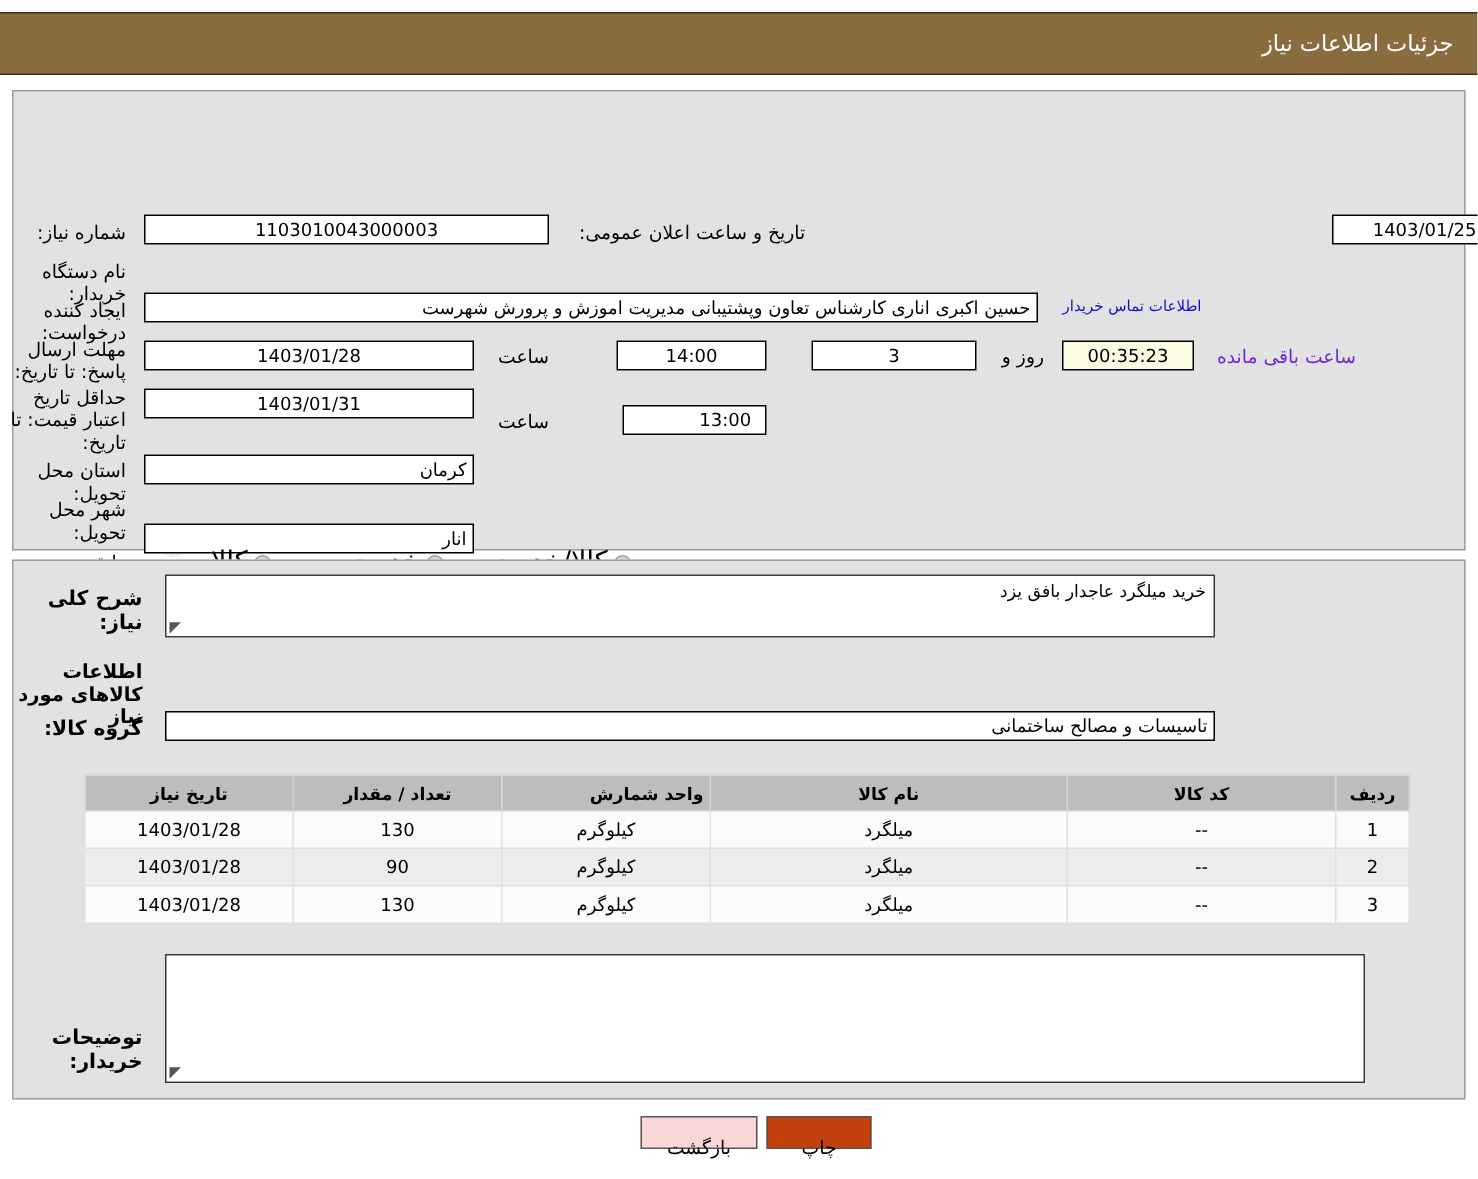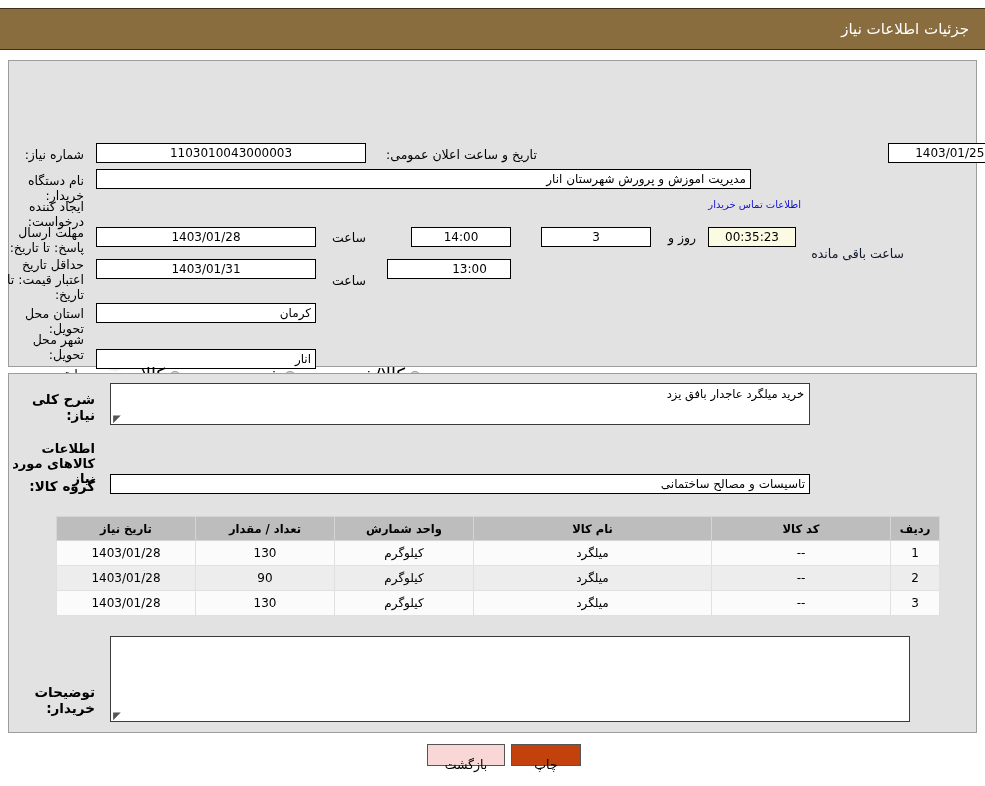--- a/index.html
+++ b/index.html
@@ -108,24 +108,23 @@
   .link {
     position: absolute;
     color: #1111cc;
     font-size: 10px;
     text-decoration: none;
     cursor: pointer;
     z-index: 5;
   }
   .bluetxt {
     position: absolute;
-    color: #0f172a;
-    font-size: 12.5px;
-    z-index: 4;
-    margin-top: 16px;
+    color: #6d28d9;
+    font-size: 12.5px;
+    z-index: 4;
   }
 
   
   .radio-wrap { position: absolute; z-index: 4; }
   .radio {
     display: inline-block;
     width: 12px; height: 12px;
     border-radius: 50%;
     border: 1px solid #9a9a9a;
     background: #d8d8d8;
@@ -255,38 +254,38 @@
   <div class="panel-inner">
 
     <div class="lbl" style="right:892px; top:86px; width:80px;">شماره نیاز:</div>
     <div class="fld center" style="right:610px; top:82px; width:270px;">1103010043000003</div>
 
     <div class="lbl" style="right:375px; top:86px; width:215px; text-align:left;">تاریخ و ساعت اعلان عمومی:</div>
 
     <div class="fld center" style="left:879px; top:82px; width:170px; right:auto;">11:51 - 1403/01/25</div>
 
     <div class="lbl" style="right:892px; top:112px; width:80px;">نام دستگاه خریدار:</div>
-    <div class="fld right" style="right:225px; top:108px; width:655px;">مدیریت اموزش و پرورش شهرستان انار</div>
 
     <div class="lbl" style="right:892px; top:138px; width:80px;">ایجاد کننده درخواست:</div>
+    <div class="fld right" style="right:284px; top:134px; width:596px;">حسین اکبری اناری کارشناس تعاون وپشتیبانی مدیریت اموزش و پرورش شهرست</div>
     <a class="link" style="right:175px; top:138px;">اطلاعات تماس خریدار</a>
 
     <div class="lbl" style="right:892px; top:164px; width:80px;">مهلت ارسال پاسخ: تا تاریخ:</div>
     <div class="fld center" style="right:660px; top:166px; width:220px;">1403/01/28</div>
     <div class="inline-lbl" style="right:610px; top:169px;">ساعت</div>
     <div class="fld center" style="right:465px; top:166px; width:100px;">14:00</div>
     <div class="fld center" style="right:325px; top:166px; width:110px;">3</div>
     <div class="inline-lbl" style="right:280px; top:169px;">روز و</div>
     <div class="fld timer" style="right:180px; top:166px; width:88px;">00:35:23</div>
     <div class="bluetxt" style="right:72px; top:169px;">ساعت باقی مانده</div>
 
     <div class="lbl" style="right:892px; top:196px; width:80px;">حداقل تاریخ اعتبار قیمت: تا تاریخ:</div>
     <div class="fld center" style="right:660px; top:198px; width:220px;">1403/01/31</div>
     <div class="inline-lbl" style="right:610px; top:212px;">ساعت</div>
-    <div class="fld center" style="right:465px; top:198px; width:124px;padding-left:45px;">13:00</div>
+    <div class="fld center" style="right:465px; top:209px; width:96px;padding-left:45px;">13:00</div>
 
     <div class="lbl" style="right:892px; top:245px; width:80px;">استان محل تحویل:</div>
     <div class="fld right" style="right:660px; top:242px; width:220px;">کرمان</div>
 
     <div class="lbl" style="right:892px; top:271px; width:80px;">شهر محل تحویل:</div>
     <div class="fld right" style="right:660px; top:268px; width:220px;margin-top:20px;">انار</div>
 
     <div class="lbl" style="right:892px; top:306px; width:80px;">طبقه بندی موضوعی:</div>
     <div class="radio-wrap" style="right:795px; top:303px;">
       <span class="radio on"></span><span class="radio-lbl">کالا</span>
@@ -325,21 +324,21 @@
 <div class="big-lbl" style="right:890px; top:478px;">گروه کالا:</div>
 <div class="fld right" style="right:175px; top:474px; width:700px;">تاسیسات و مصالح ساختمانی</div>
 
 <div class="tbl-wrap">
   <table class="items">
     <thead>
       <tr>
         <th style="width:40px;">ردیف</th>
         <th style="width:170px;">کد کالا</th>
         <th>نام کالا</th>
-        <th style="width:130px;">واحد شمارش</th>
+        <th style="width:130px;text-align:right;">واحد شمارش</th>
         <th style="width:130px;">تعداد / مقدار</th>
         <th style="width:130px;">تاریخ نیاز</th>
       </tr>
     </thead>
     <tbody>
       <tr>
         <td>1</td>
         <td>--</td>
         <td class="name">میلگرد</td>
         <td>کیلوگرم</td>

